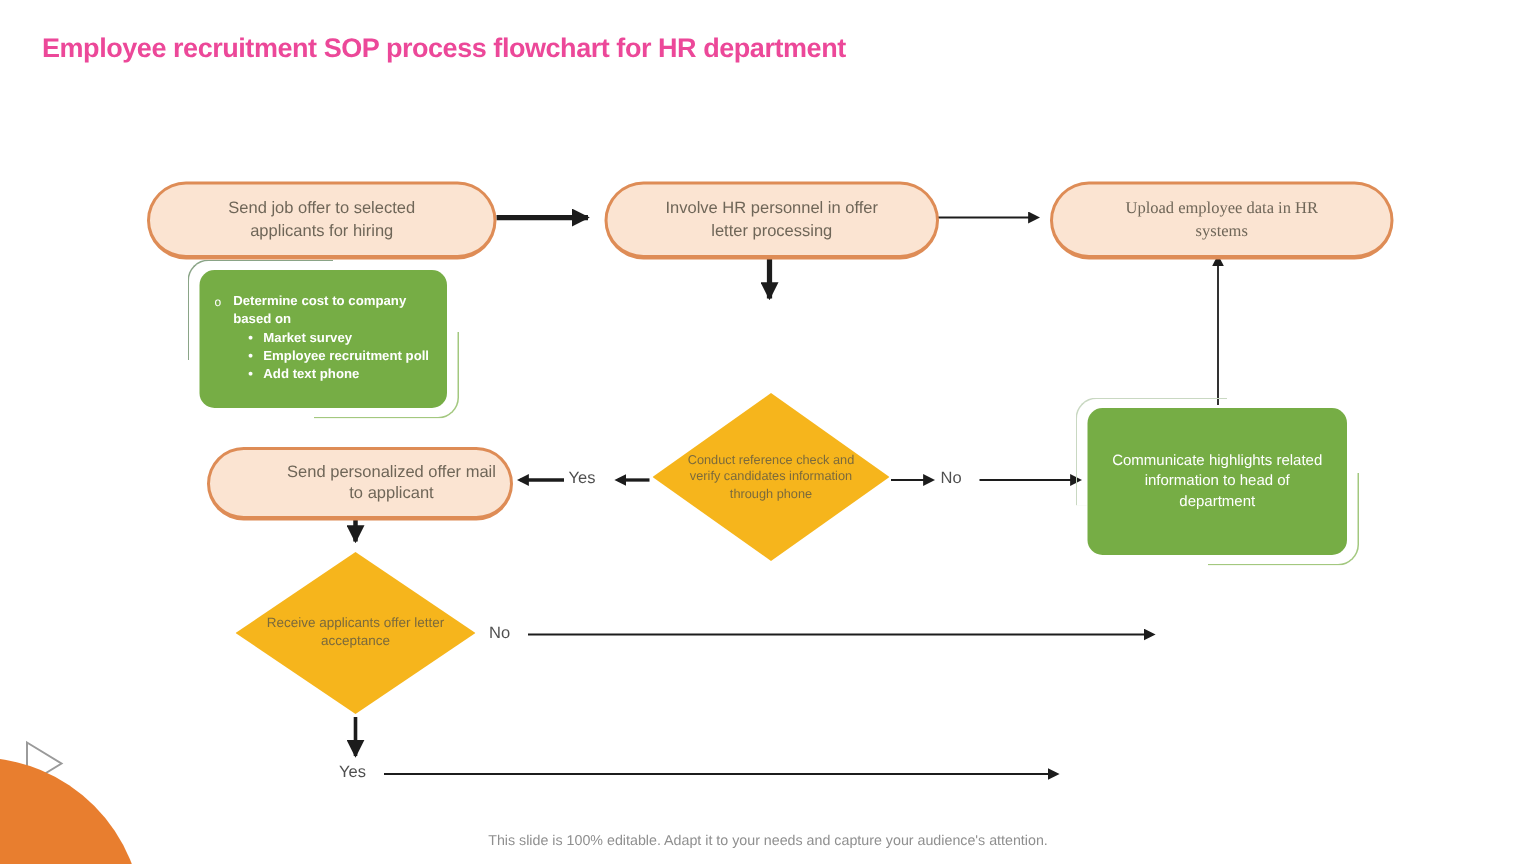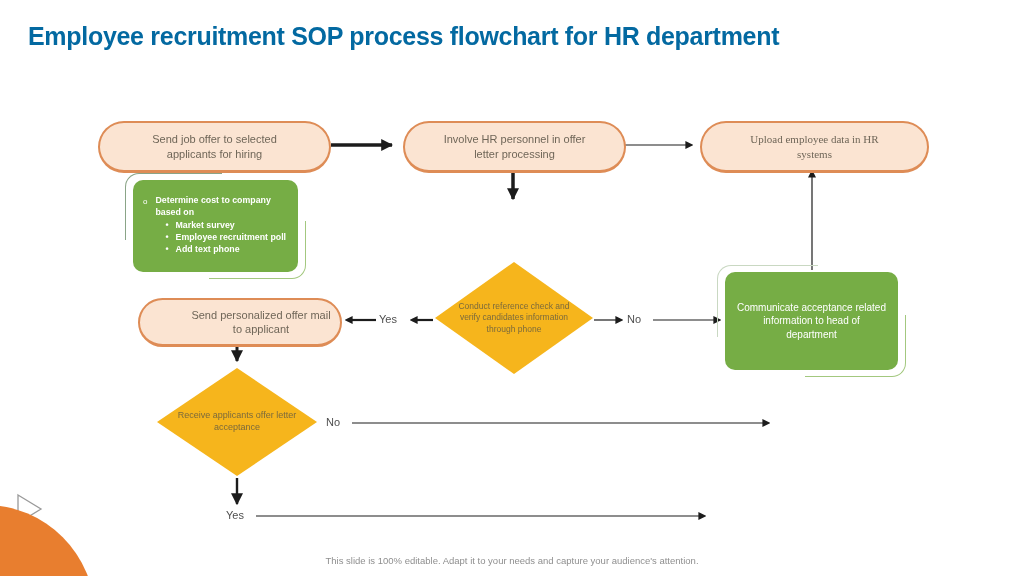--- a/index.html
+++ b/index.html
@@ -4,21 +4,21 @@
 <style>
   html,body { margin:0; padding:0; background:#fff; }
   .slide {
     position:relative; width:1024px; height:576px; background:#ffffff;
     overflow:hidden; font-family:"Liberation Sans", sans-serif;
   }
 
   
   .title {
     position:absolute; left:28px; top:22px; width:960px;
-    font-size:25px; font-weight:bold; color:#0369a1; letter-spacing:-0.3px;
+    font-size:18px; font-weight:bold; color:#ec4899; letter-spacing:-0.3px;
   }
   .subtitle {
     position:absolute; left:28px; top:67px; width:990px;
     font-size:9.2px; color:#565656; white-space:nowrap; overflow:hidden;
   }
   .footer {
     position:absolute; left:0; right:0; top:555px; text-align:center;
     font-size:9.5px; color:#8f8f8f;
   }
 
@@ -154,21 +154,21 @@
     </div>
   </div>
 
   <div class="diamond diamond-e">
     <span>Conduct reference check and verify candidates information through phone</span>
   </div>
   <div class="pill pill-f">
     <span>Send personalized offer mail to applicant</span>
   </div>
   <div class="greenbox green-g echo">
-    <span>Communicate acceptance related information to head of department</span>
+    <span>Communicate highlights related information to head of department</span>
   </div>
 
   <div class="diamond diamond-h">
     <span>Receive applicants offer letter acceptance</span>
   </div>
 
   <div class="flow-label lbl-yes-top">Yes</div>
   <div class="flow-label lbl-no-top">No</div>
   <div class="flow-label lbl-no-bot">No</div>
   <div class="flow-label lbl-yes-bot">Yes</div>

